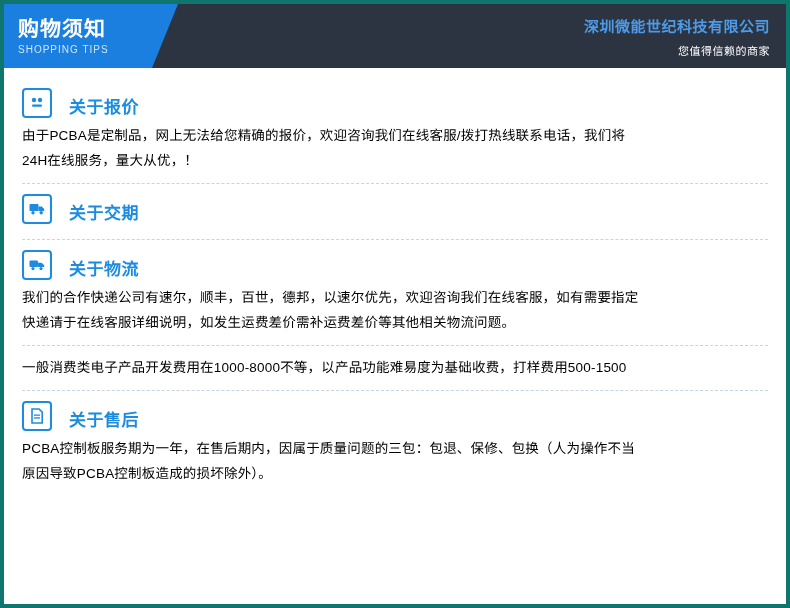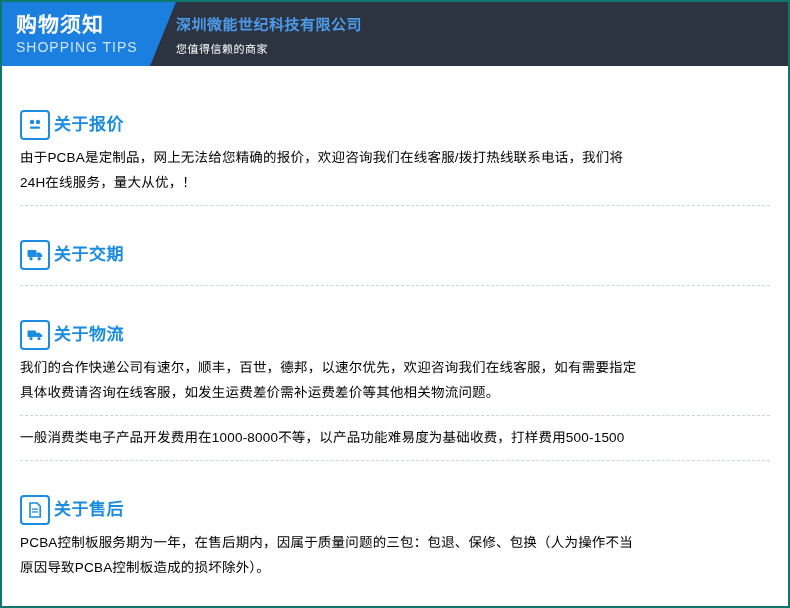--- a/index.html
+++ b/index.html
@@ -13,21 +13,21 @@
     font-family: "Liberation Sans", "DejaVu Sans", sans-serif;
     color: #333;
     overflow: hidden;
   }
 
   .page {
     position: relative;
     width: 790px;
     height: 608px;
     box-sizing: border-box;
-    border: 2px solid #0f766e;
+    border: 4px solid #0f766e;
     background: #ffffff;
   }
 
   
   .header {
     position: relative;
     height: 64px;
     background: #2b3440;
     display: flex;
     align-items: stretch;
@@ -42,35 +42,35 @@
     padding-left: 14px;
     box-sizing: border-box;
   }
   .header-left .title-cn {
     font-size: 21px;
     font-weight: bold;
     letter-spacing: 1px;
     line-height: 1.1;
   }
   .header-left .title-en {
-    font-size: 14px;
+    font-size: 10px;
     letter-spacing: 1px;
     margin-top: 3px;
     color: #cfe4fa;
   }
   .header-slant {
     width: 26px;
     background: #1b7fe0;
     clip-path: polygon(0 0, 100% 0, 0 100%);
   }
   .header-right {
     flex: 1;
     display: flex;
     flex-direction: column;
-    align-items: flex-start;
+    align-items: flex-end;
     justify-content: center;
     padding-right: 16px;
     box-sizing: border-box;
   }
   .header-right .company {
     color: #4d9ae8;
     font-size: 15px;
     font-weight: bold;
     letter-spacing: 0.5px;
   }
@@ -90,24 +90,23 @@
   .section {
     padding: 10px 0 9px 0;
     border-bottom: 1px dashed #c8d4de;
   }
   .section:last-child {
     border-bottom: none;
   }
 
   .sec-head {
     display: flex;
-    align-items: flex-start;
-    gap: 4px;
+    align-items: flex-end;
+    gap: 17px;
     margin-bottom: 6px;
-    margin-top: 24px;
   }
   .sec-icon {
     width: 26px;
     height: 26px;
     flex: 0 0 26px;
     border-radius: 4px;
     border: 2px solid #1b8ce0;
     display: flex;
     align-items: center;
     justify-content: center;
@@ -190,21 +189,21 @@
             <rect x="0.5" y="2.5" width="8.5" height="6.5" rx="1" fill="#1b8ce0"></rect>
             <path d="M9 4.8h3.6l2.6 2.5V9H9z" fill="#1b8ce0"></path>
             <circle cx="4" cy="10.6" r="1.6" fill="#1b8ce0"></circle>
             <circle cx="12" cy="10.6" r="1.6" fill="#1b8ce0"></circle>
           </svg>
         </span>
         <span class="sec-title">关于物流</span>
       </div>
       <div class="sec-body">
         <p>我们的合作快递公司有速尔，顺丰，百世，德邦，以速尔优先，欢迎咨询我们在线客服，如有需要指定</p>
-        <p>具体收费请咨询在线客服，如发生运费差价需补运费差价等其他相关物流问题。</p>
+        <p>快递请于在线客服详细说明，如发生运费差价需补运费差价等其他相关物流问题。</p>
       </div>
     </div>
 
     <div class="section">
       <div class="sec-body">
         <p>一般消费类电子产品开发费用在1000-8000不等，以产品功能难易度为基础收费，打样费用500-1500</p>
       </div>
     </div>
 
     <div class="section">

